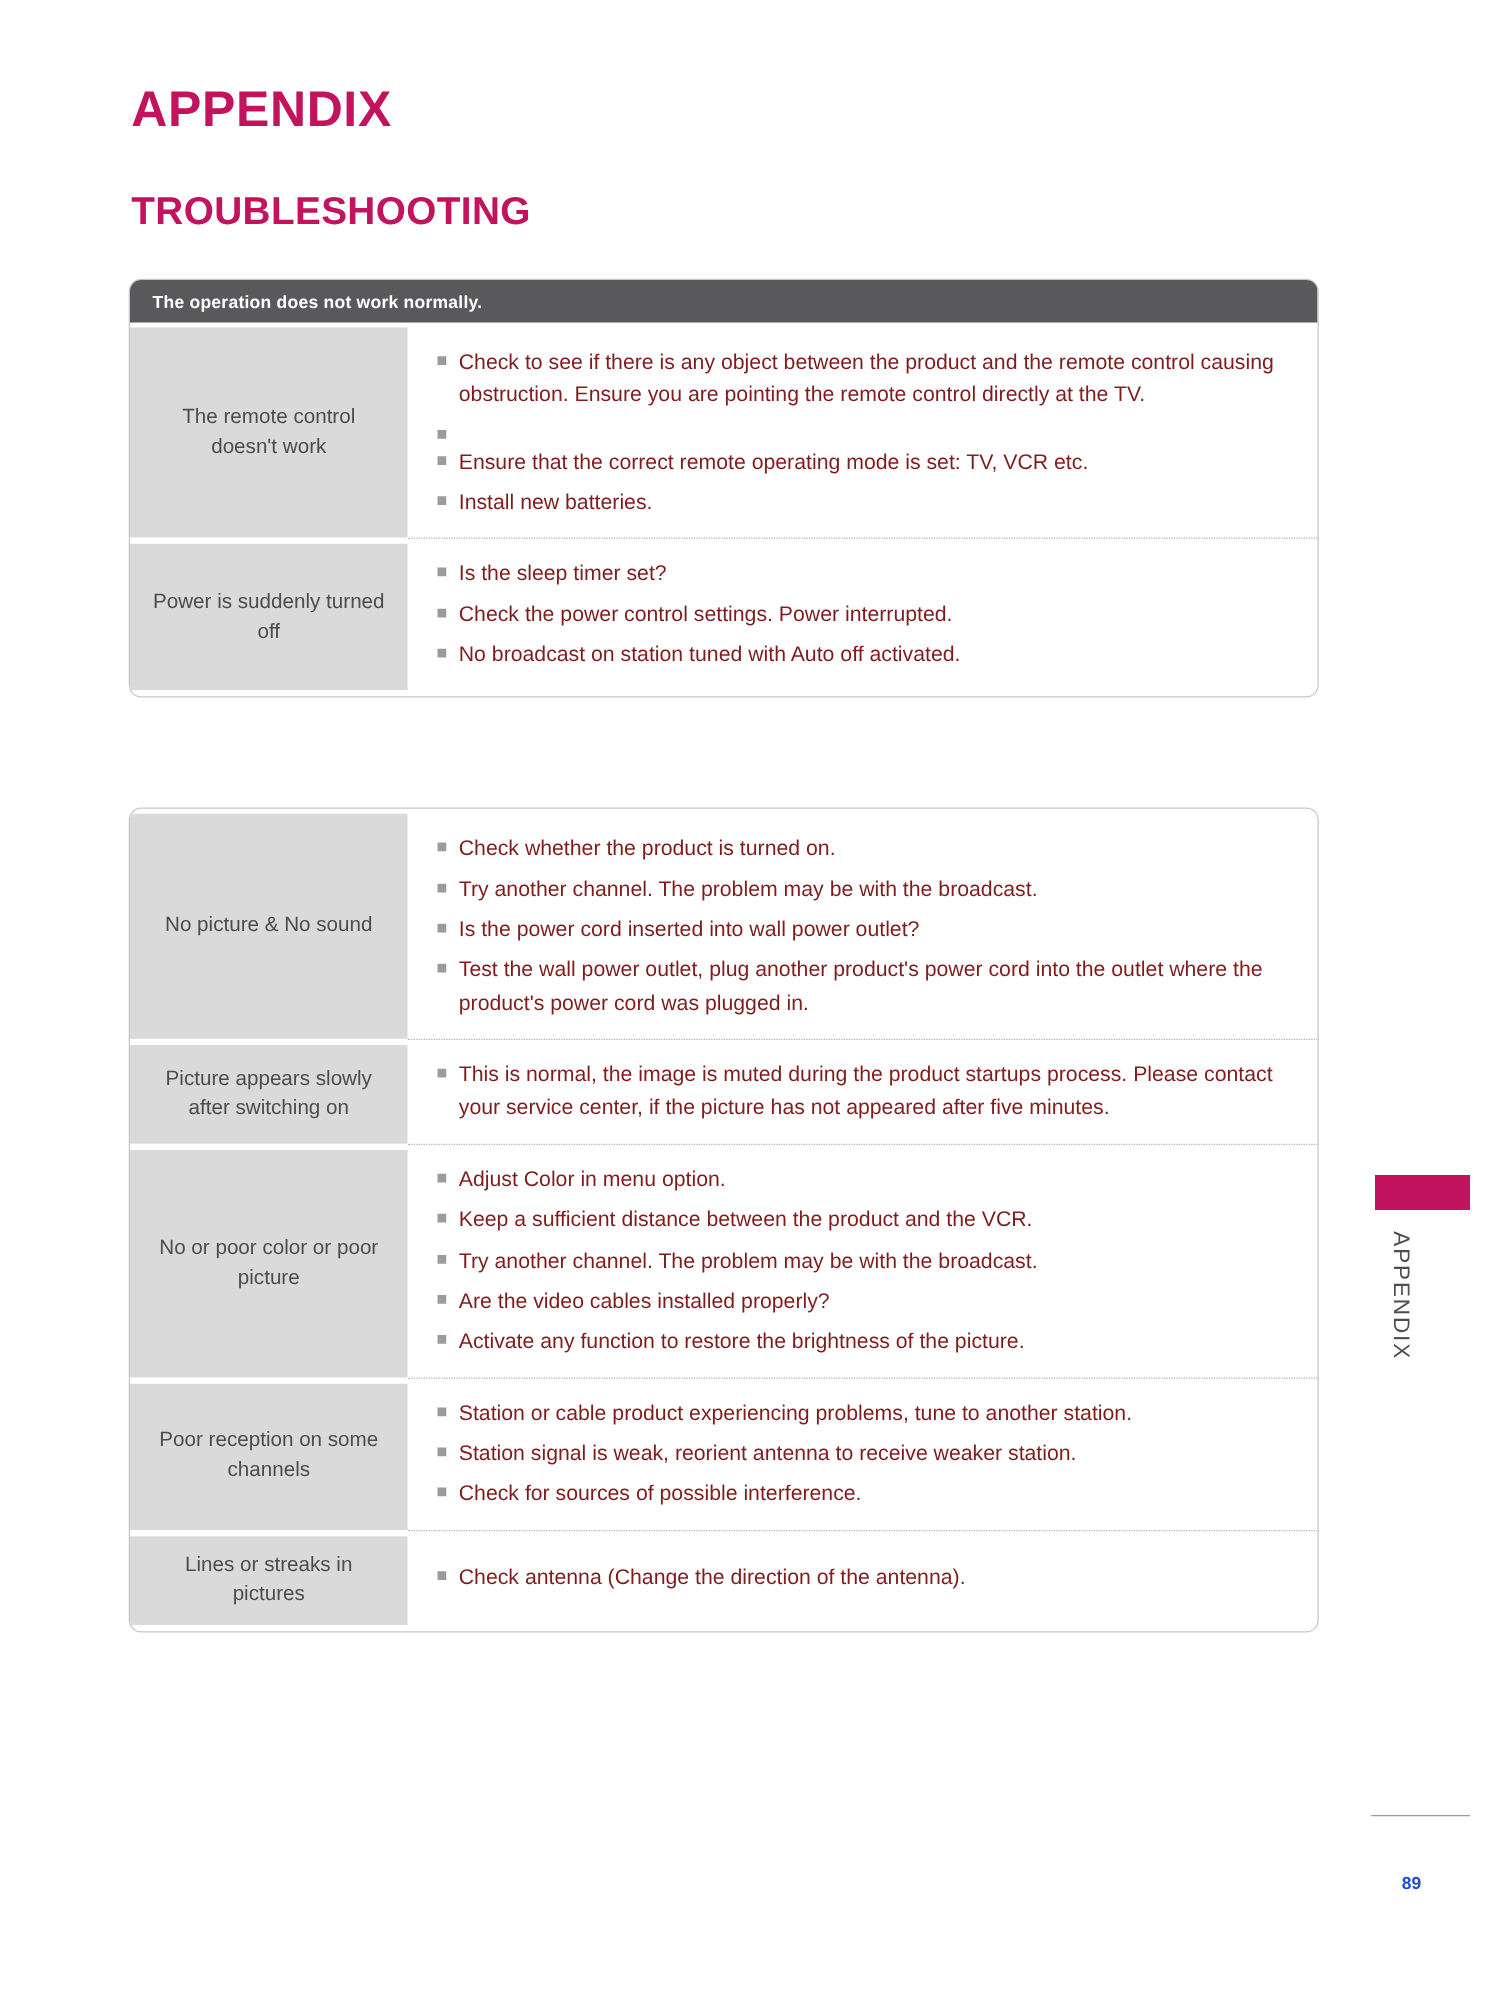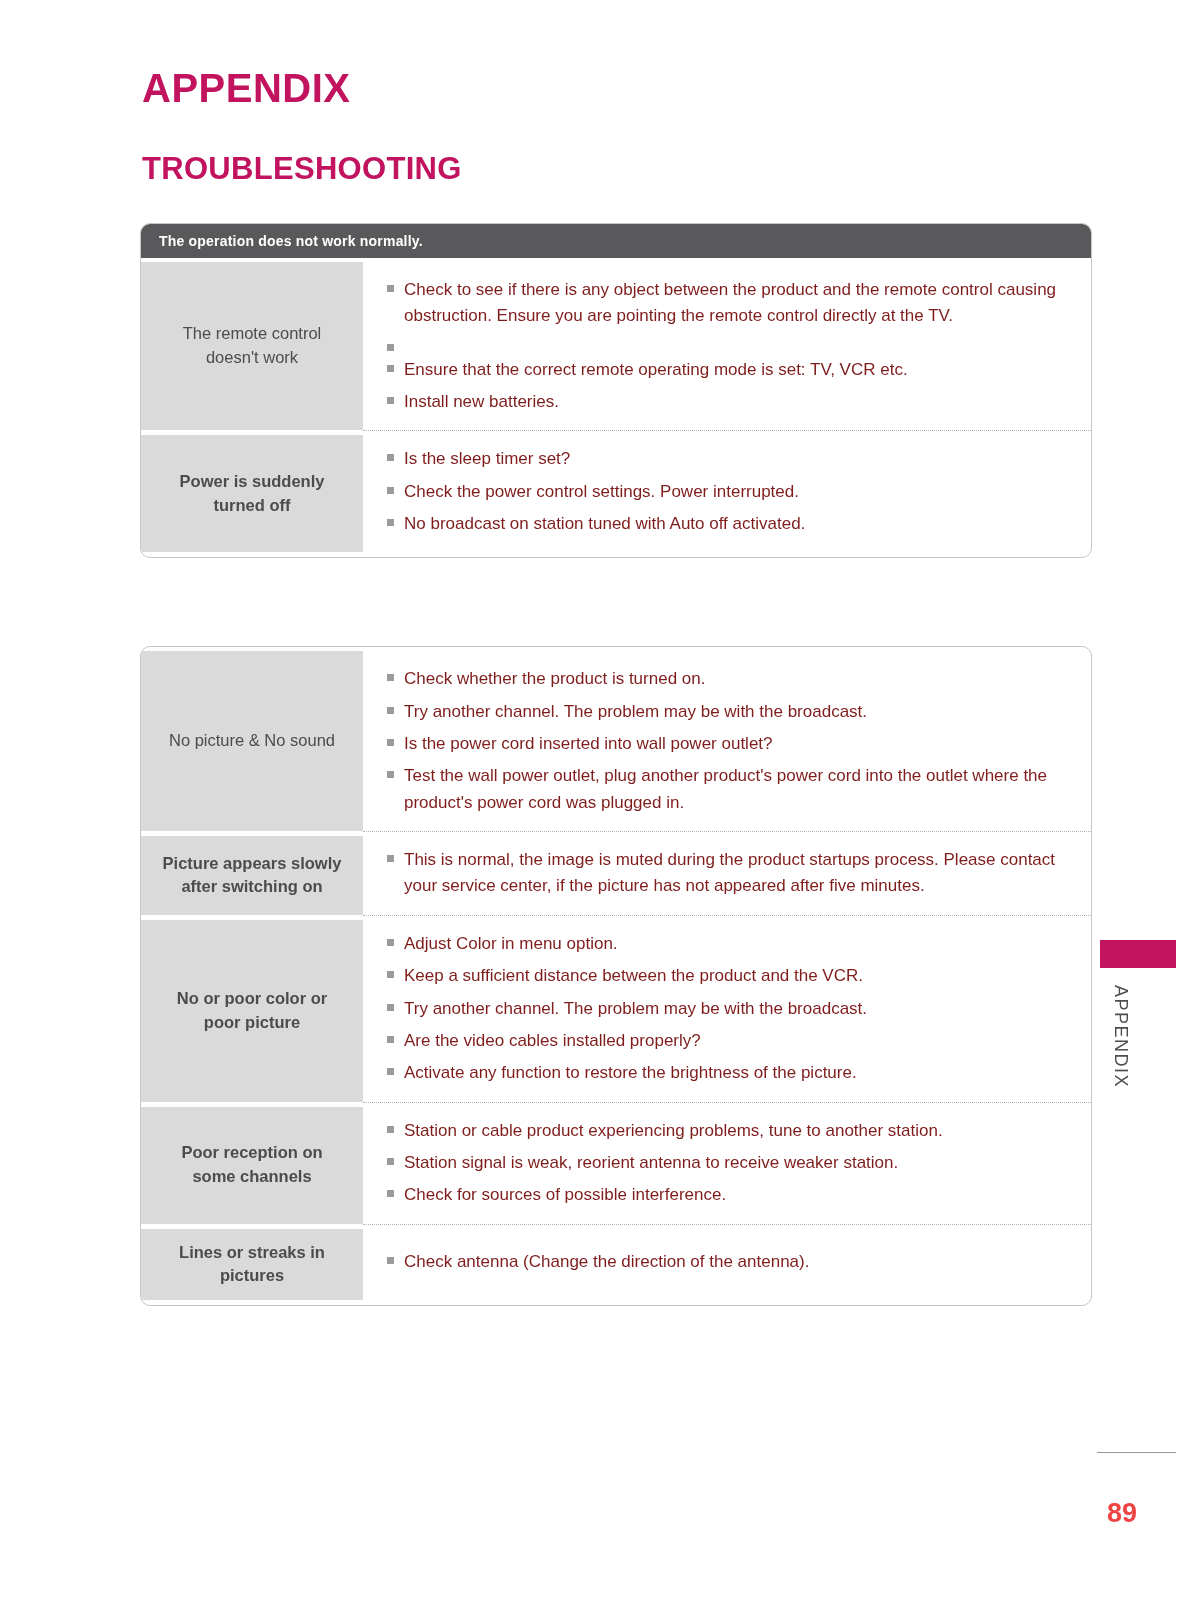--- a/index.html
+++ b/index.html
@@ -4,42 +4,42 @@
 <style>
   :root{
     --accent:#C1135E;
     --header-bg:#59595B;
     --cell-bg:#DADADA;
     --bullet:#9B9B9B;
   }
   *{box-sizing:border-box;}
   html,body{margin:0;padding:0;background:#fff;}
   body{font-family:"Liberation Sans", sans-serif;}
-  .page{position:relative;width:1201px;height:1601px;background:#fff;overflow:hidden;padding-left:37px;}
+  .page{position:relative;width:1201px;height:1601px;background:#fff;overflow:hidden;}
 
   .h1{margin:0;padding:66px 0 0 105px;font-size:40px;font-weight:bold;color:var(--accent);letter-spacing:.5px;}
   .h2{margin:40px 0 0 105px;font-size:31px;font-weight:bold;color:var(--accent);letter-spacing:.3px;}
 
   .ts-table{margin:36px 0 0 103px;width:952px;border:1px solid #c6c6c6;border-radius:10px;overflow:hidden;background:#fff;}
   .ts-table.second{margin-top:88px;}
   .ts-header{background:var(--header-bg);color:#fff;font-weight:bold;font-size:14px;padding:9px 18px;letter-spacing:.2px;}
   .t-body{padding:4px 0 5px 0;}
   .t-row{display:flex;align-items:stretch;}
-  .t-row + .t-row .cell-left{margin-top:5px;font-weight:bold;}
+  .t-row + .t-row .cell-left{margin-top:5px;}
   .t-row + .t-row .cell-right{border-top:1px dotted #b3b3b3;}
   .cell-left{flex:none;width:222px;background:var(--cell-bg);color:#4c4c4c;display:flex;align-items:center;justify-content:center;text-align:center;padding:12px 18px;font-size:16.5px;line-height:1.45;}
   .cell-right{flex:1;padding:12px 22px 12px 24px;display:flex;flex-direction:column;justify-content:center;}
   .sol{display:flex;margin:3px 0;}
   .bullet{flex:none;width:7px;height:7px;background:var(--bullet);margin:8px 10px 0 0;}
   .sol-text{font-size:17px;color:#7f1d1d;line-height:1.55;}
 
   .side-block{position:absolute;right:25px;top:940px;width:76px;height:28px;background:var(--accent);}
   .side-label{position:absolute;right:70px;top:985px;writing-mode:vertical-rl;font-size:18px;color:#4e4e4e;letter-spacing:1.5px;}
   .footer-rule{position:absolute;right:25px;top:1452px;width:79px;border-top:1px solid #9a9a9a;}
-  .page-number{position:absolute;right:64px;top:1498px;font-size:27px;font-weight:bold;color:#ef4444;}
+  .page-number{position:absolute;right:64px;top:1498px;font-size:14px;font-weight:bold;color:#1d4ed8;}
 </style>
 </head>
 <body>
 
 <div class="page">
 
   <h1 class="h1">APPENDIX</h1>
   <h2 class="h2">TROUBLESHOOTING</h2>
 
   <div class="ts-table">

